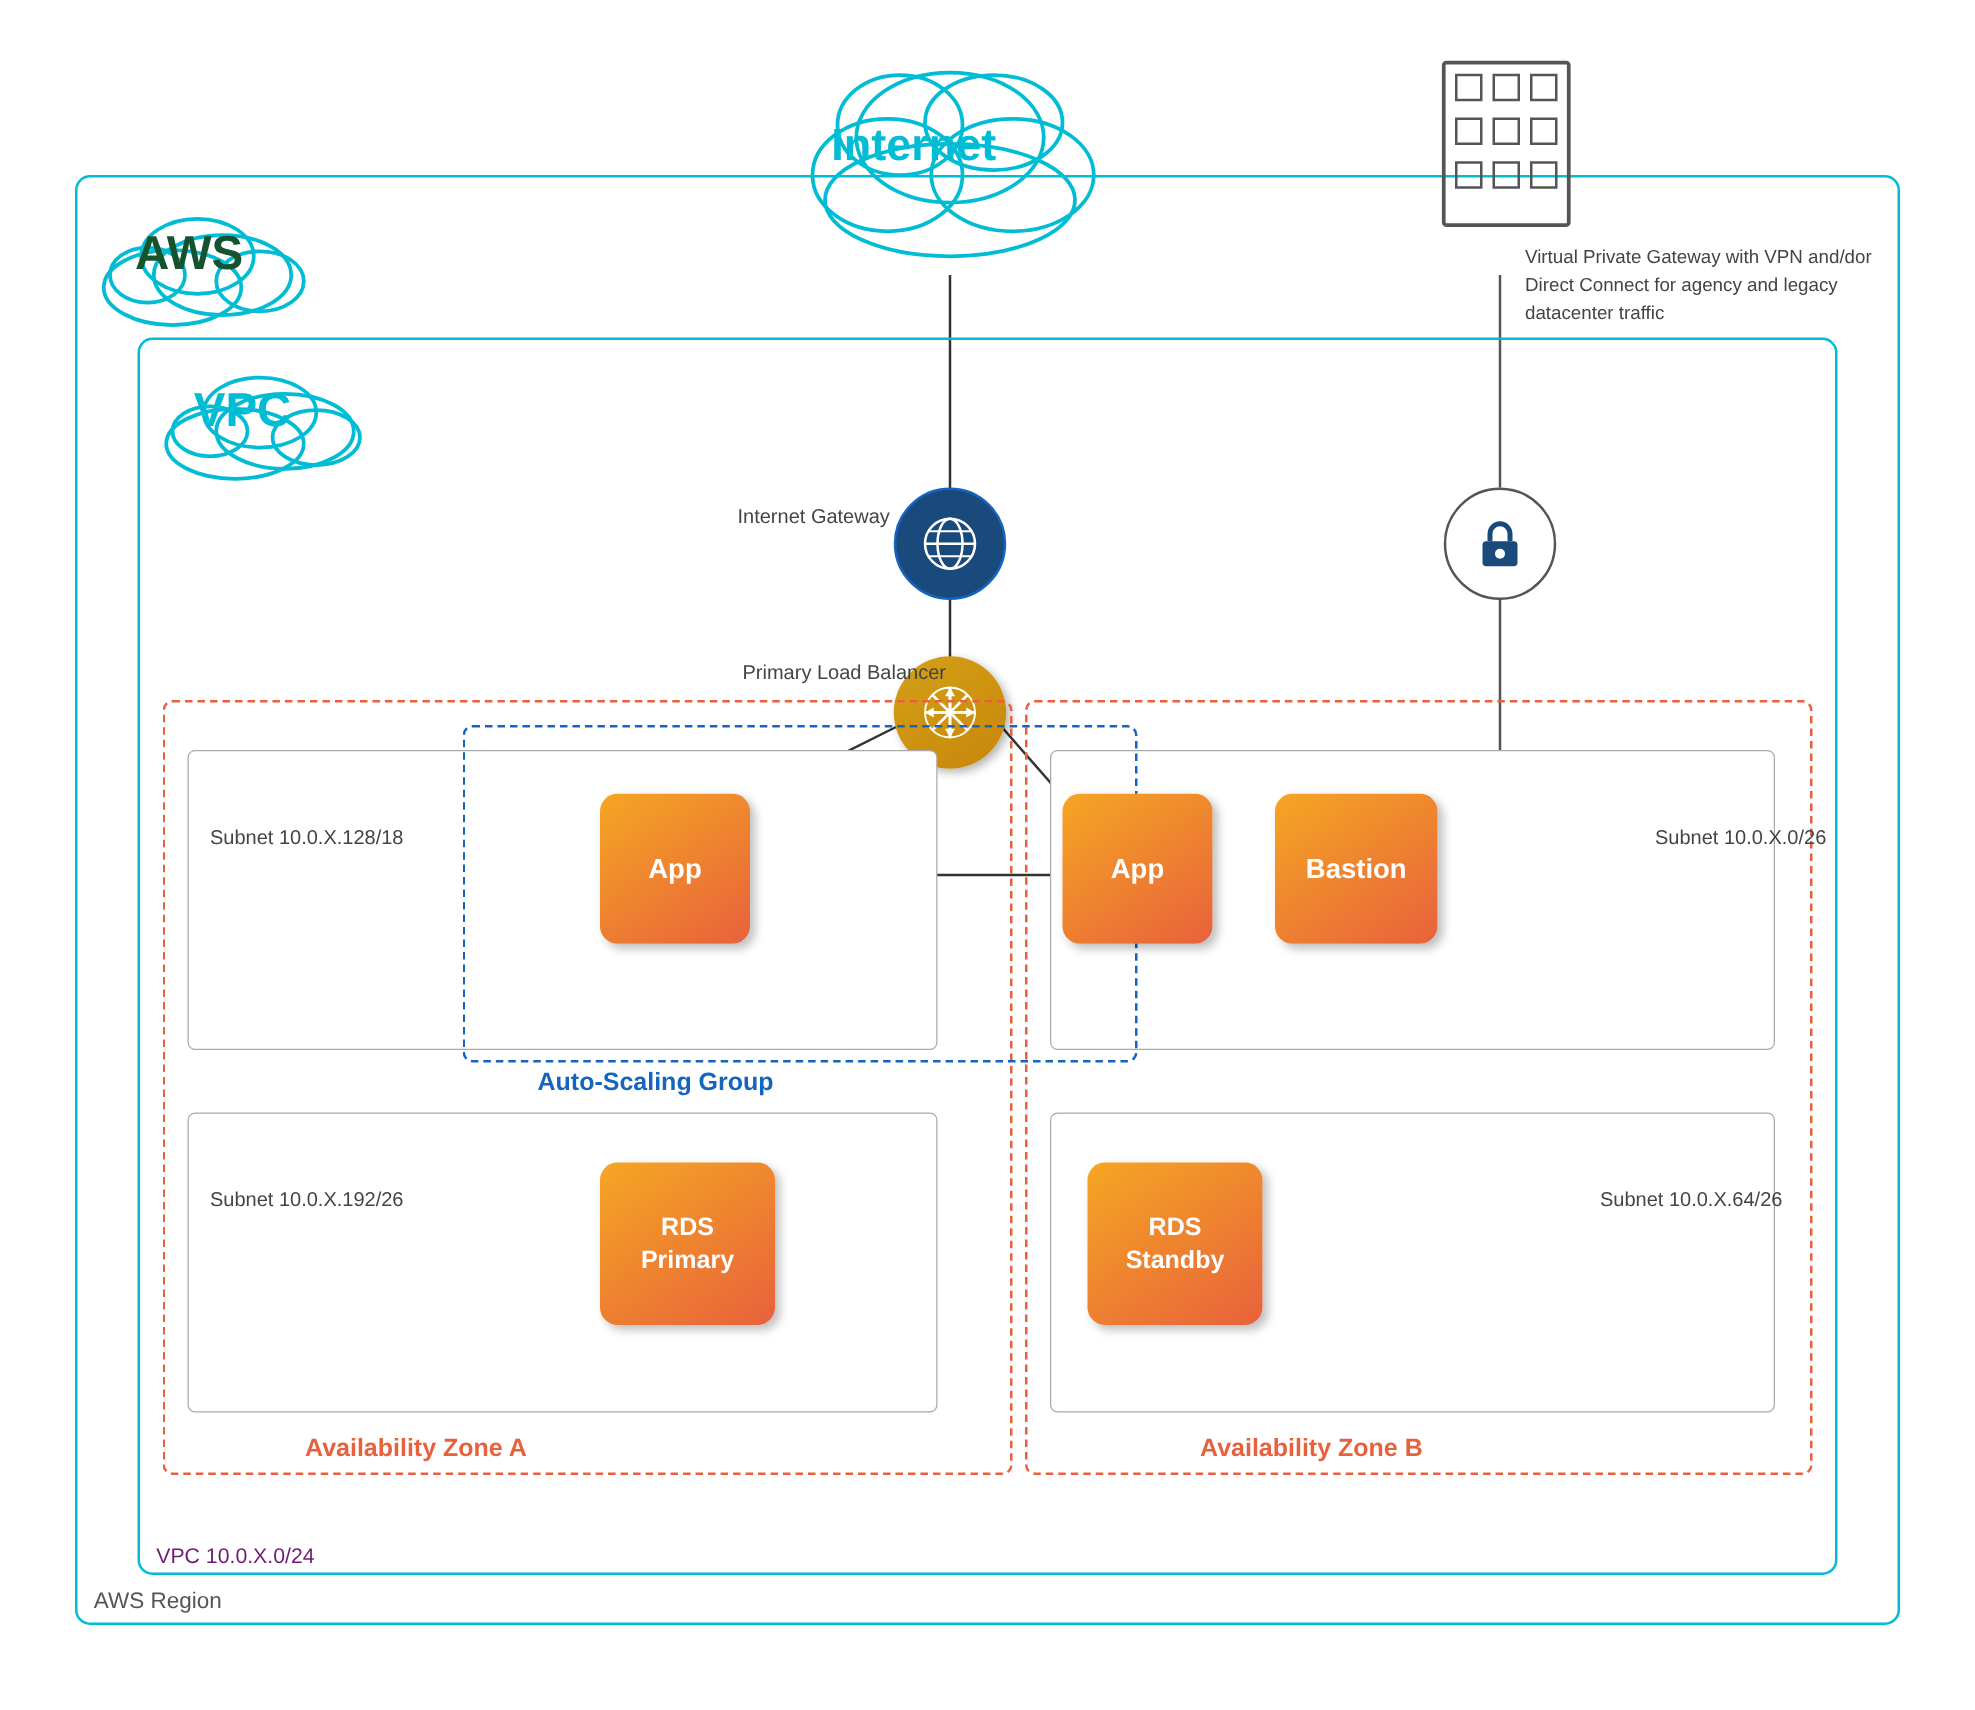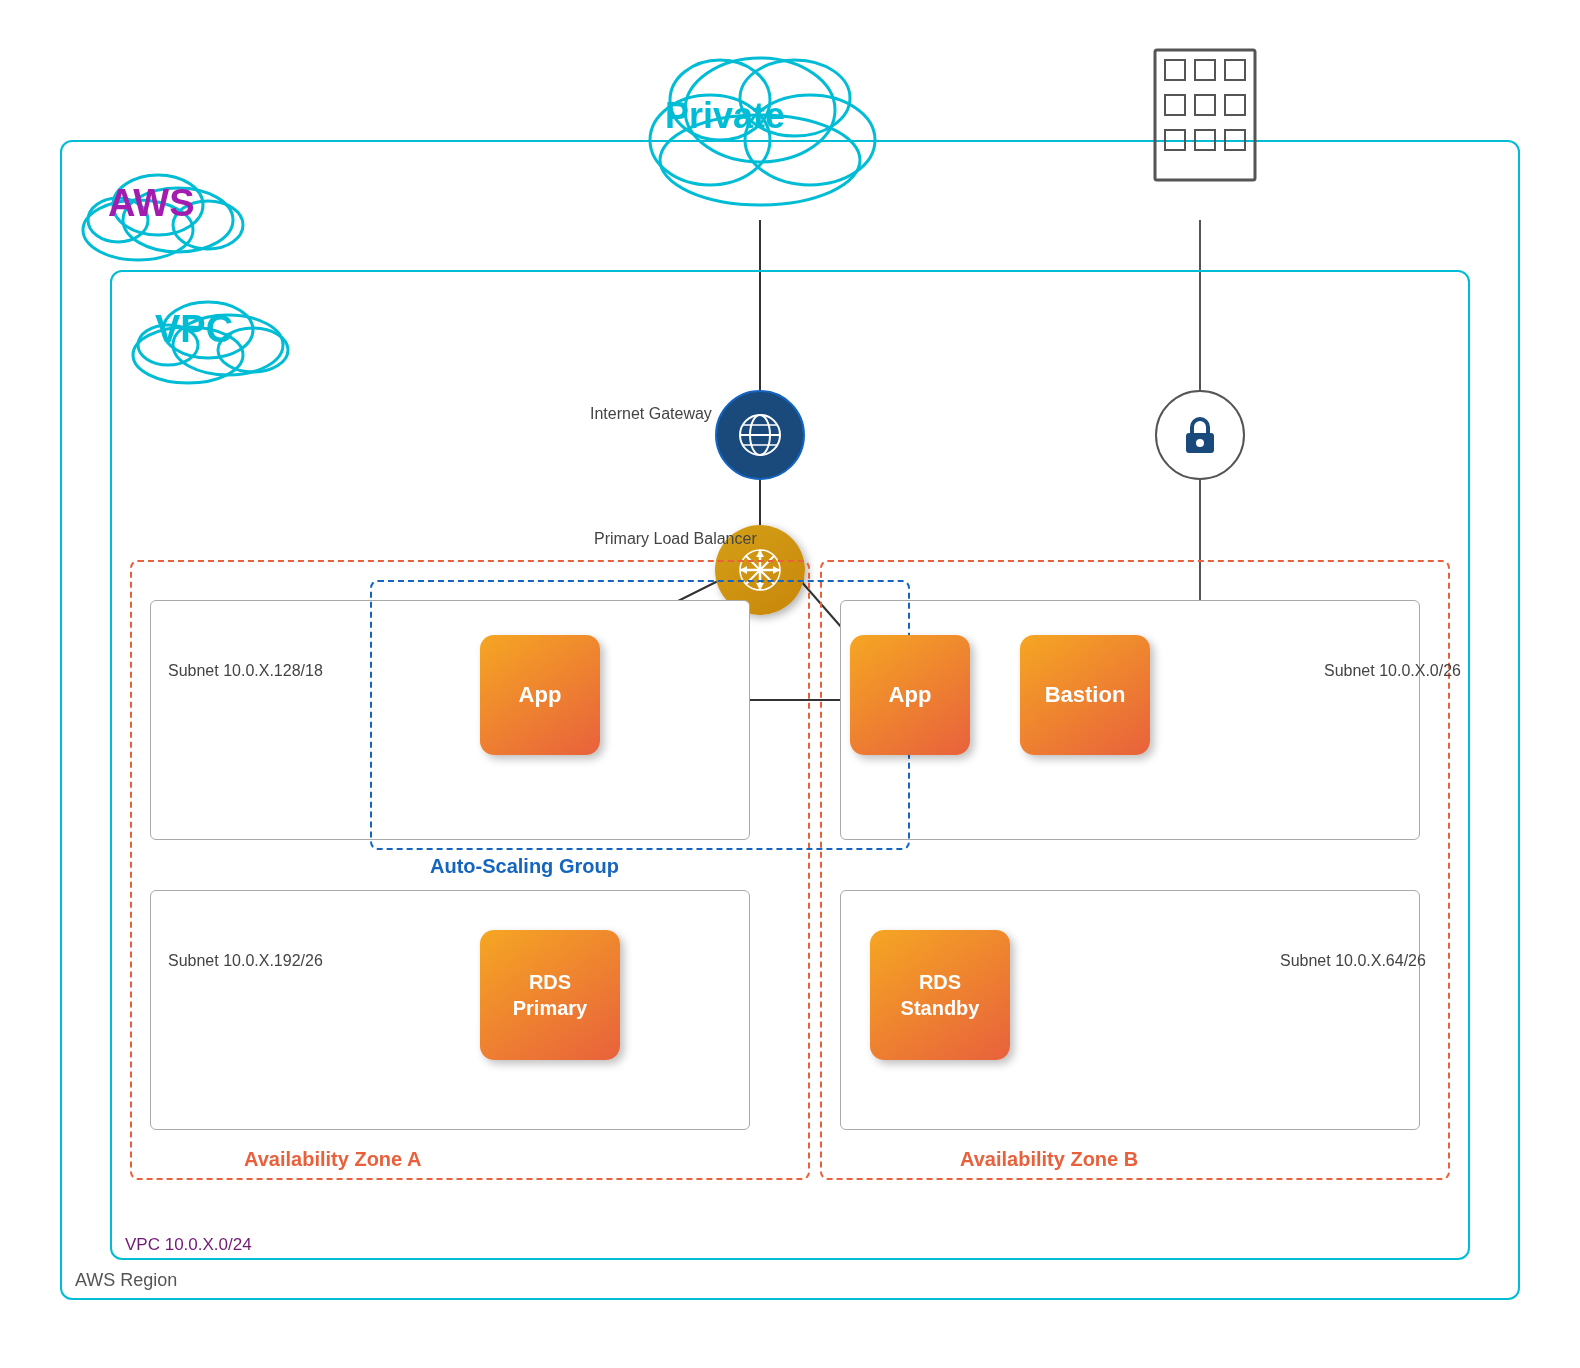--- a/index.html
+++ b/index.html
@@ -246,51 +246,56 @@
     <svg viewBox="0 0 200 120" xmlns="http://www.w3.org/2000/svg">
       <g fill="none" stroke="#00bcd4" stroke-width="3">
         <ellipse cx="70" cy="85" rx="55" ry="30"></ellipse>
         <ellipse cx="110" cy="75" rx="55" ry="32"></ellipse>
         <ellipse cx="50" cy="75" rx="30" ry="22"></ellipse>
         <ellipse cx="140" cy="80" rx="35" ry="24"></ellipse>
         <ellipse cx="90" cy="60" rx="45" ry="30"></ellipse>
       </g>
     </svg>
   </div>
-  <div class="aws-label" style="position:absolute;left:108px;top:182px;font-size:38px;font-weight:bold;color:#a21caf;">AWS</div>
+  <div class="aws-label" style="position:absolute;left:108px;top:182px;font-size:38px;font-weight:bold;color:#14532d;">AWS</div>
 
   <div class="cloud-shape" style="left:620px;top:30px;width:280px;height:180px;">
     <svg viewBox="0 0 280 180" xmlns="http://www.w3.org/2000/svg">
       <g fill="none" stroke="#00bcd4" stroke-width="3">
         <ellipse cx="140" cy="130" rx="100" ry="45"></ellipse>
         <ellipse cx="90" cy="110" rx="60" ry="45"></ellipse>
         <ellipse cx="190" cy="110" rx="65" ry="45"></ellipse>
         <ellipse cx="140" cy="80" rx="75" ry="52"></ellipse>
         <ellipse cx="100" cy="70" rx="50" ry="40"></ellipse>
         <ellipse cx="175" cy="68" rx="55" ry="38"></ellipse>
       </g>
     </svg>
   </div>
-  <div class="internet-label" style="position:absolute;left:665px;top:95px;font-size:36px;font-weight:bold;color:#00bcd4;">Private</div>
+  <div class="internet-label" style="position:absolute;left:665px;top:95px;font-size:36px;font-weight:bold;color:#00bcd4;">Internet</div>
 
   <div class="building-icon" style="left:1140px;top:30px;width:130px;height:160px;">
     <svg viewBox="0 0 130 160" xmlns="http://www.w3.org/2000/svg">
       <rect x="15" y="20" width="100" height="130" fill="none" stroke="#555" stroke-width="3" rx="2"></rect>
       <rect x="25" y="30" width="20" height="20" fill="none" stroke="#555" stroke-width="2"></rect>
       <rect x="55" y="30" width="20" height="20" fill="none" stroke="#555" stroke-width="2"></rect>
       <rect x="85" y="30" width="20" height="20" fill="none" stroke="#555" stroke-width="2"></rect>
       <rect x="25" y="65" width="20" height="20" fill="none" stroke="#555" stroke-width="2"></rect>
       <rect x="55" y="65" width="20" height="20" fill="none" stroke="#555" stroke-width="2"></rect>
       <rect x="85" y="65" width="20" height="20" fill="none" stroke="#555" stroke-width="2"></rect>
       <rect x="25" y="100" width="20" height="20" fill="none" stroke="#555" stroke-width="2"></rect>
       <rect x="55" y="100" width="20" height="20" fill="none" stroke="#555" stroke-width="2"></rect>
       <rect x="85" y="100" width="20" height="20" fill="none" stroke="#555" stroke-width="2"></rect>
     </svg>
   </div>
 
+  <div class="text-label" style="position:absolute;left:1220px;top:195px;font-size:15px;color:#444;text-align:left;max-width:280px;line-height:1.5;">
+    <span>Virtual Private Gateway with VPN
+and/dor Direct Connect for agency
+and legacy datacenter traffic</span>
+  </div>
 
   <div class="circle-icon" style="left:715px;top:390px;width:90px;height:90px;border-color:#1565c0;background:#1a4a7c;">
     <svg width="50" height="50" viewBox="0 0 50 50">
       <circle cx="25" cy="25" r="20" fill="none" stroke="#fff" stroke-width="2"></circle>
       <ellipse cx="25" cy="25" rx="10" ry="20" fill="none" stroke="#fff" stroke-width="2"></ellipse>
       <line x1="5" y1="25" x2="45" y2="25" stroke="#fff" stroke-width="2"></line>
       <line x1="8" y1="15" x2="42" y2="15" stroke="#fff" stroke-width="1.5"></line>
       <line x1="8" y1="35" x2="42" y2="35" stroke="#fff" stroke-width="1.5"></line>
     </svg>
   </div>

